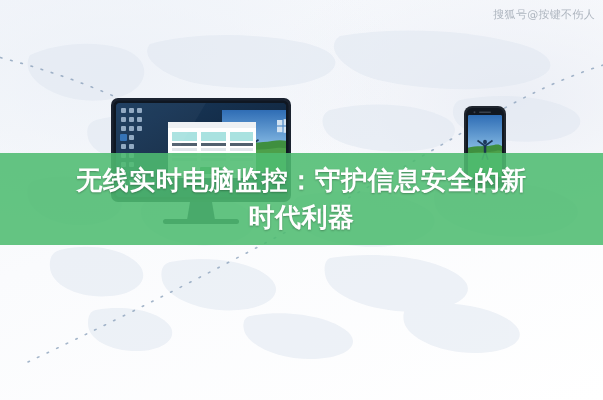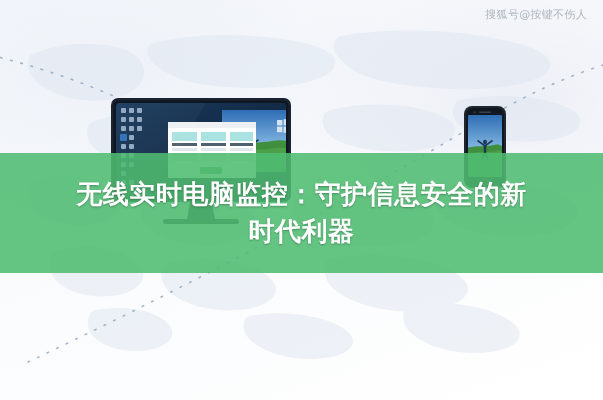--- a/index.html
+++ b/index.html
@@ -43,21 +43,21 @@
     position: absolute;
     inset: 0;
   }
 
   
   .banner {
     position: absolute;
     left: 0;
     top: 153px;
     width: 603px;
-    height: 120px;
+    height: 92px;
     background: rgba(79, 188, 113, 0.88);
     display: flex;
     align-items: center;
     justify-content: center;
     box-sizing: border-box;
     padding: 0 26px;
   }
   .banner-title {
     width: 100%;
     text-align: center;
@@ -67,21 +67,21 @@
     line-height: 1.42;
     letter-spacing: 0.5px;
     text-shadow: 0 1px 2px rgba(0,0,0,0.28);
     font-family: "DejaVu Sans", "Liberation Sans", sans-serif;
     white-space: pre-line;
   }
 
   
   .watermark {
     position: absolute;
-    right: 16px;
+    right: 8px;
     top: 7px;
     font-size: 11px;
     color: #9aa3ae;
     opacity: 0.78;
     letter-spacing: 0.3px;
     font-family: "DejaVu Sans", "Liberation Sans", sans-serif;
     filter: blur(0.25px);
     white-space: nowrap;
   }
 </style>

